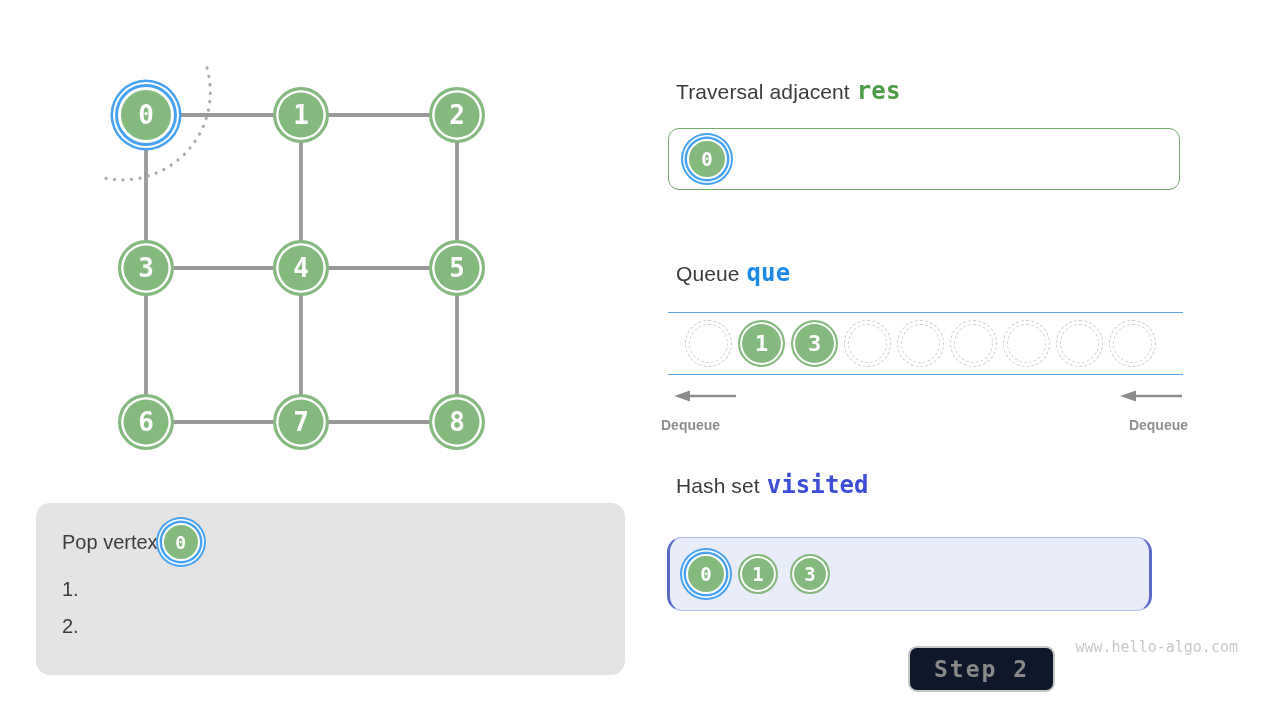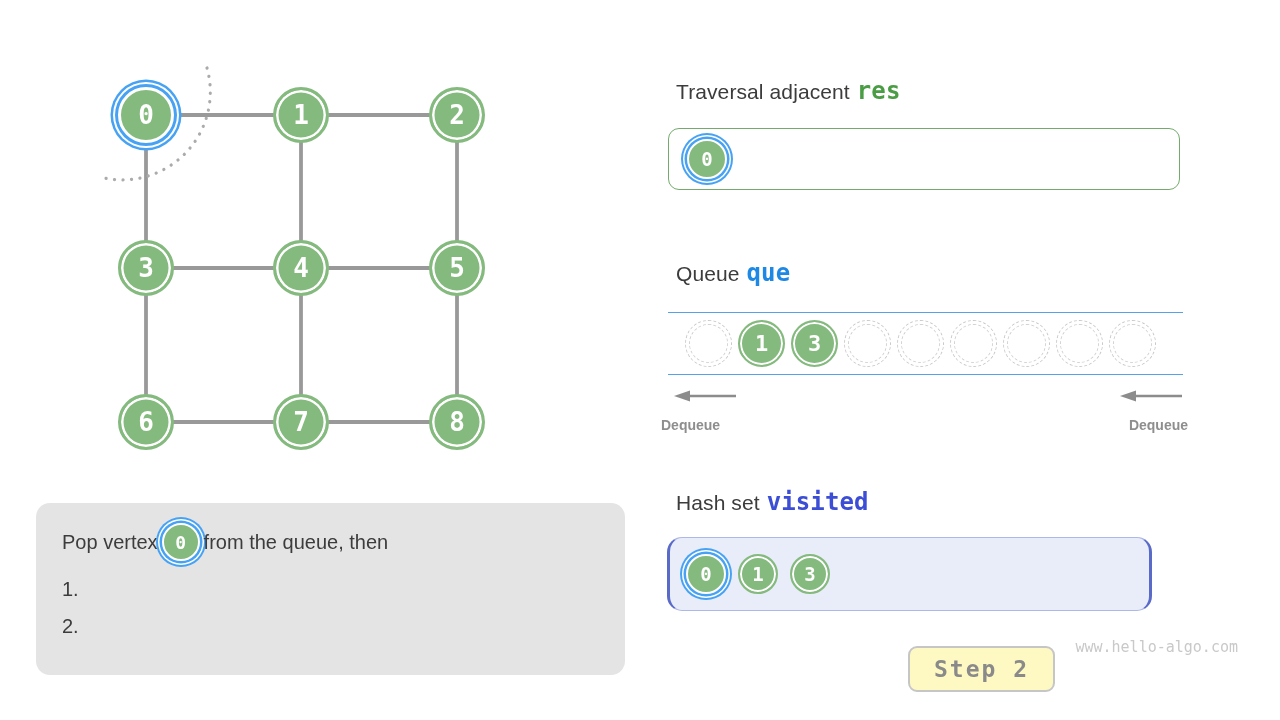--- a/index.html
+++ b/index.html
@@ -53,21 +53,21 @@
 
   
   .expl{position:absolute;left:36px;top:503px;width:589px;height:172px;box-sizing:border-box;
         background:var(--box-gray);border-radius:14px;padding:15px 26px;font-size:20px;}
   .expl-line1{display:flex;align-items:center;gap:4px;height:48px;margin-bottom:4px;}
   .expl-item{display:flex;gap:15px;margin-top:9px;line-height:28px;}
   .expl-num{width:22px;flex:none;}
 
   
   .step-btn{position:absolute;left:908px;top:646px;width:147px;height:46px;box-sizing:border-box;
-        border:2px solid #c6c6c6;border-radius:9px;background:#fef9c3;cursor:pointer;
+        border:2px solid #c6c6c6;border-radius:9px;background:#0f172a;cursor:pointer;
         display:flex;align-items:center;justify-content:center;
         color:#8a8a8a;font:bold 23px "DejaVu Sans Mono",monospace;letter-spacing:2px;}
   .watermark{position:absolute;right:42px;top:638px;
         font:15px "DejaVu Sans Mono",monospace;color:var(--watermark-gray);}
 </style>
 </head>
 <body>
 
 <div class="stage">
 
@@ -146,36 +146,35 @@
     <line x1="12" y1="8" x2="62" y2="8" stroke="#8c8c8c" stroke-width="2.6"></line>
     <polygon points="0,8 16,2.6 16,13.4" fill="#8c8c8c"></polygon>
   </svg>
   <svg class="arrow" style="left:1120px;top:388px" viewBox="0 0 64 16">
     <line x1="12" y1="8" x2="62" y2="8" stroke="#8c8c8c" stroke-width="2.6"></line>
     <polygon points="0,8 16,2.6 16,13.4" fill="#8c8c8c"></polygon>
   </svg>
   <div class="flow-label" style="left:661px">Dequeue</div>
   <div class="flow-label" style="right:92px">Dequeue</div>
 
-  <div class="heading" style="left:676px;top:488px">
+  <div class="heading" style="left:676px;top:471px">
     <span>Hash set</span><span class="code indigo">visited</span>
   </div>
   <div class="hash-box" id="hash-box">
       <div class="chip md hl">0</div>
       <div class="chip md">1</div>
       <div class="chip md">3</div>
     </div>
 
   <div class="expl">
     <div class="expl-line1">
       <span>Pop vertex</span>
       <span id="intro-chip-slot" style="display:inline-flex">
           <div class="chip sm hl">0</div>
         </span>
-      <span>from the queue, then</span>
     </div>
     <div id="expl-items">
         <div class="expl-item">
           <span class="expl-num">1.</span>
         </div>
         <div class="expl-item">
           <span class="expl-num">2.</span>
         </div>
       </div>
   </div>

